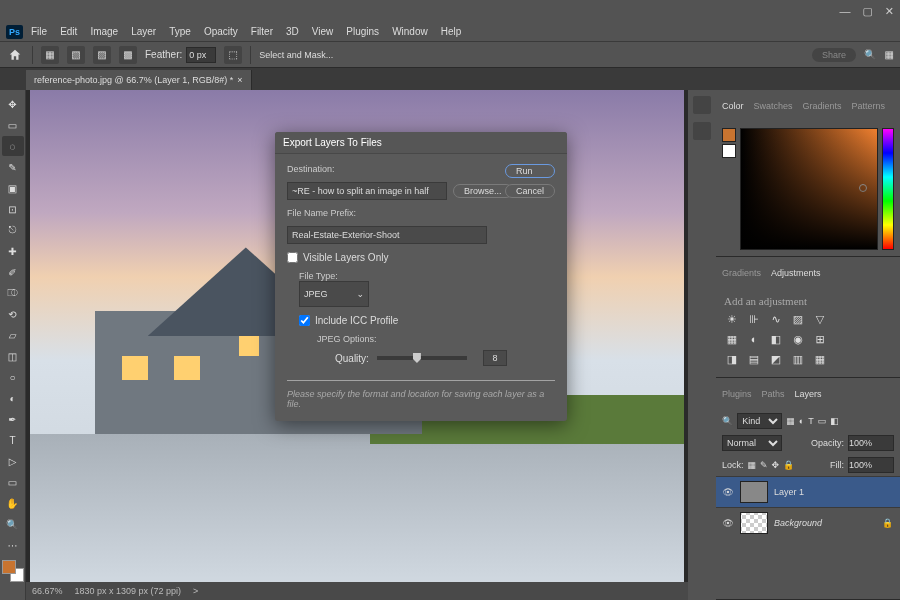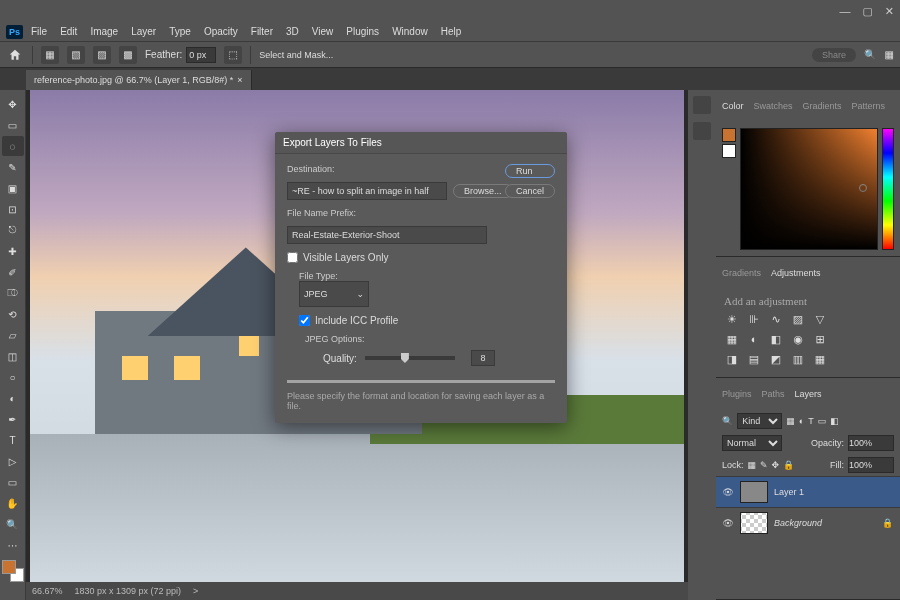--- a/index.html
+++ b/index.html
@@ -67,21 +67,21 @@
 .dialog-body .btn { height: 14px; padding: 0 10px; background: #5a5a5a; border: 1px solid #7a7a7a; border-radius: 9px; color: #ddd; font-size: 9px; display: inline-flex; align-items: center; cursor: pointer; }
 .dialog-body .btn.primary { border-color: #6a9ae0; }
 .dialog-body .chk { display: flex; align-items: center; gap: 5px; }
 .dialog-body .chk input { width: 11px; height: 11px; }
 .dialog-body .drop { width: 70px; height: 26px; background: #4a4a4a; border: 1px solid #3a3a3a; display: flex; align-items: center; justify-content: space-between; padding: 0 4px; font-size: 9px; }
 .dialog-body .slider { width: 90px; height: 4px; background: #3a3a3a; position: relative; display:inline-block;}
 .dialog-body .slider .th { position: absolute; left: 40%; top: -3px; width: 8px; height: 10px; background: #ccc; clip-path: polygon(0 0,100% 0,100% 60%,50% 100%,0 60%); }
 .dialog-body .qval { width: 24px; height: 16px; background: #4a4a4a; border: 1px solid #3a3a3a; display: inline-flex; align-items: center; justify-content: center; font-size: 9px; margin-left: 8px; }
 .dialog-side { position: absolute; right: 12px; top: 10px; display: flex; flex-direction: column; gap: 6px; }
 .indent { margin-left: 12px; }
-.hint { font-size: 9px; color: #aaa; padding: 8px 0 0 0; border-top: 3px solid #a3a3a3; margin-top: 6px; }
+.hint { font-size: 9px; color: #aaa; padding: 8px 0 0 0; border-top: 1px solid #a3a3a3; margin-top: 6px; font-style: italic; }
 svg { width: 14px; height: 14px; }
 .share{background:#444;border-radius:10px;padding:2px 10px;font-size:9px;color:#888;}
 </style>
 </head>
 <body>
 
 <div class="app">
 
   <div class="titlebar">
     <span></span>
@@ -311,21 +311,21 @@
         <div class="lbl">File Type:</div>
         <div class="drop">
           <span>JPEG</span>
           <span>⌄</span>
         </div>
       </div>
       <label class="chk indent">
         <input type="checkbox" checked="" style="">
         <span>Include ICC Profile</span>
       </label>
-      <div class="indent" style="margin-left:18px;">
+      <div class="indent" style="margin-left:30px;">
         <div class="lbl">JPEG Options:</div>
         <div style="display:flex;align-items:center;gap:8px;margin-top:6px;margin-left:18px;">
           <span>Quality:</span>
           <span class="slider">
               <span class="th"></span>
             </span>
           <span class="qval">8</span>
         </div>
       </div>
       <div class="hint">Please specify the format and location for saving each layer as a file.</div>

